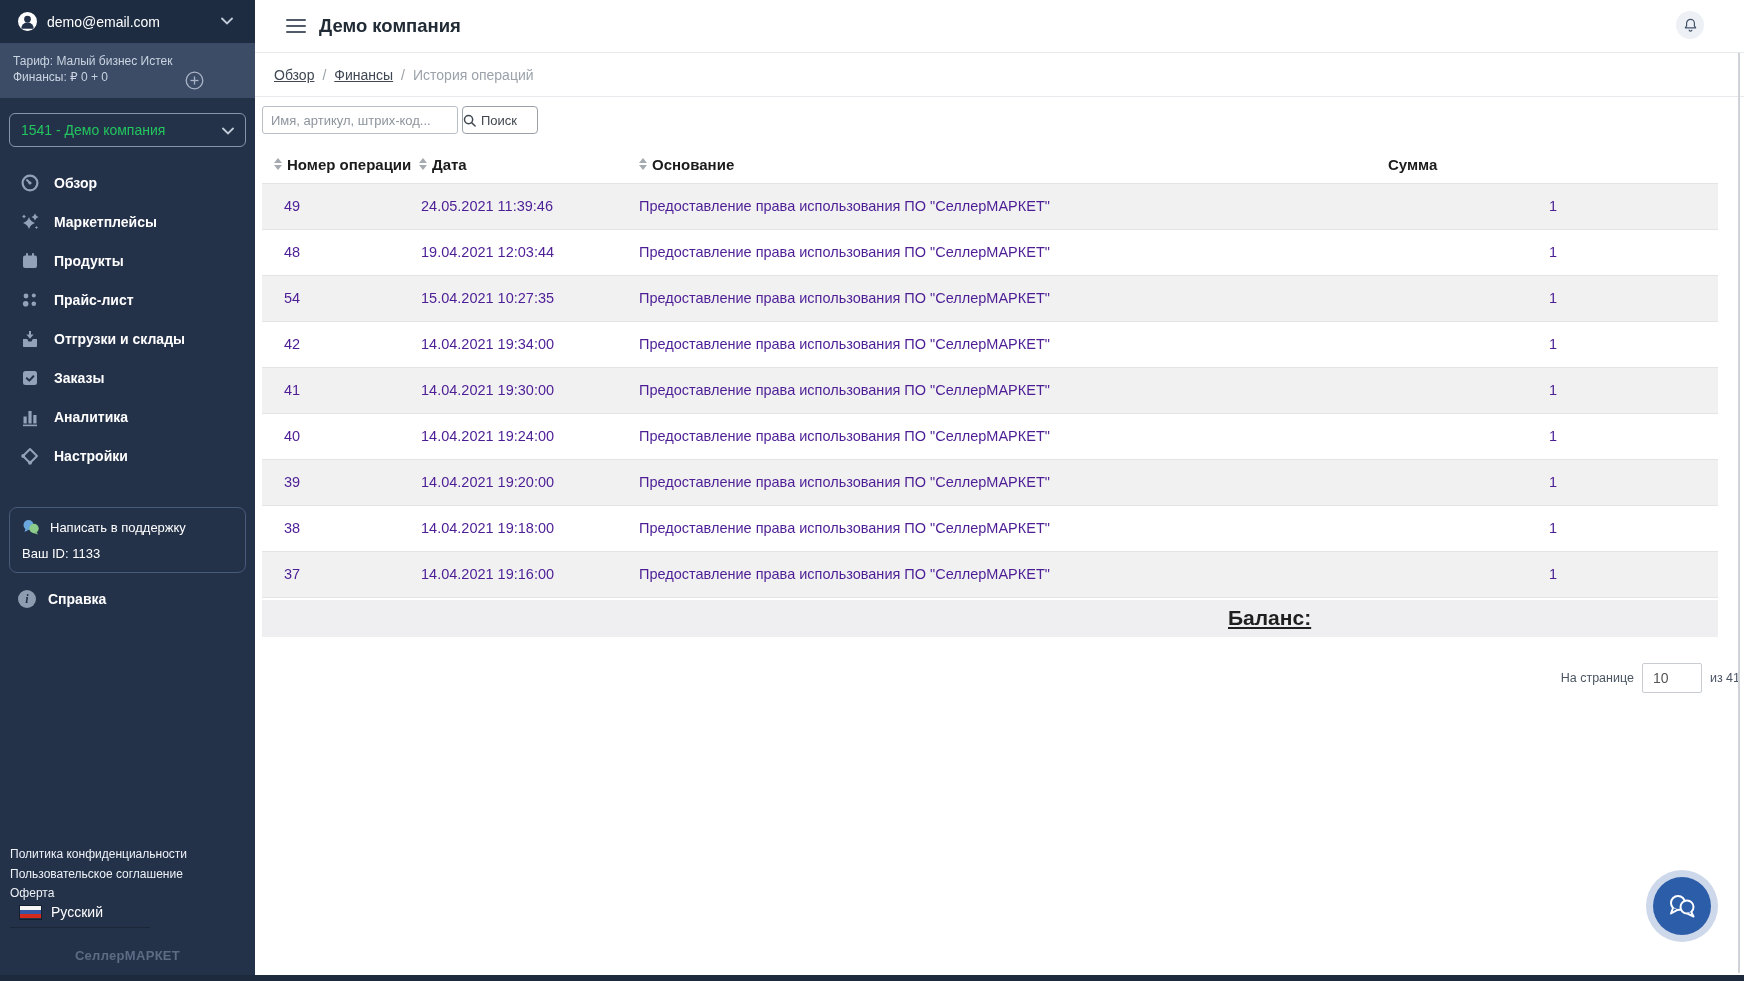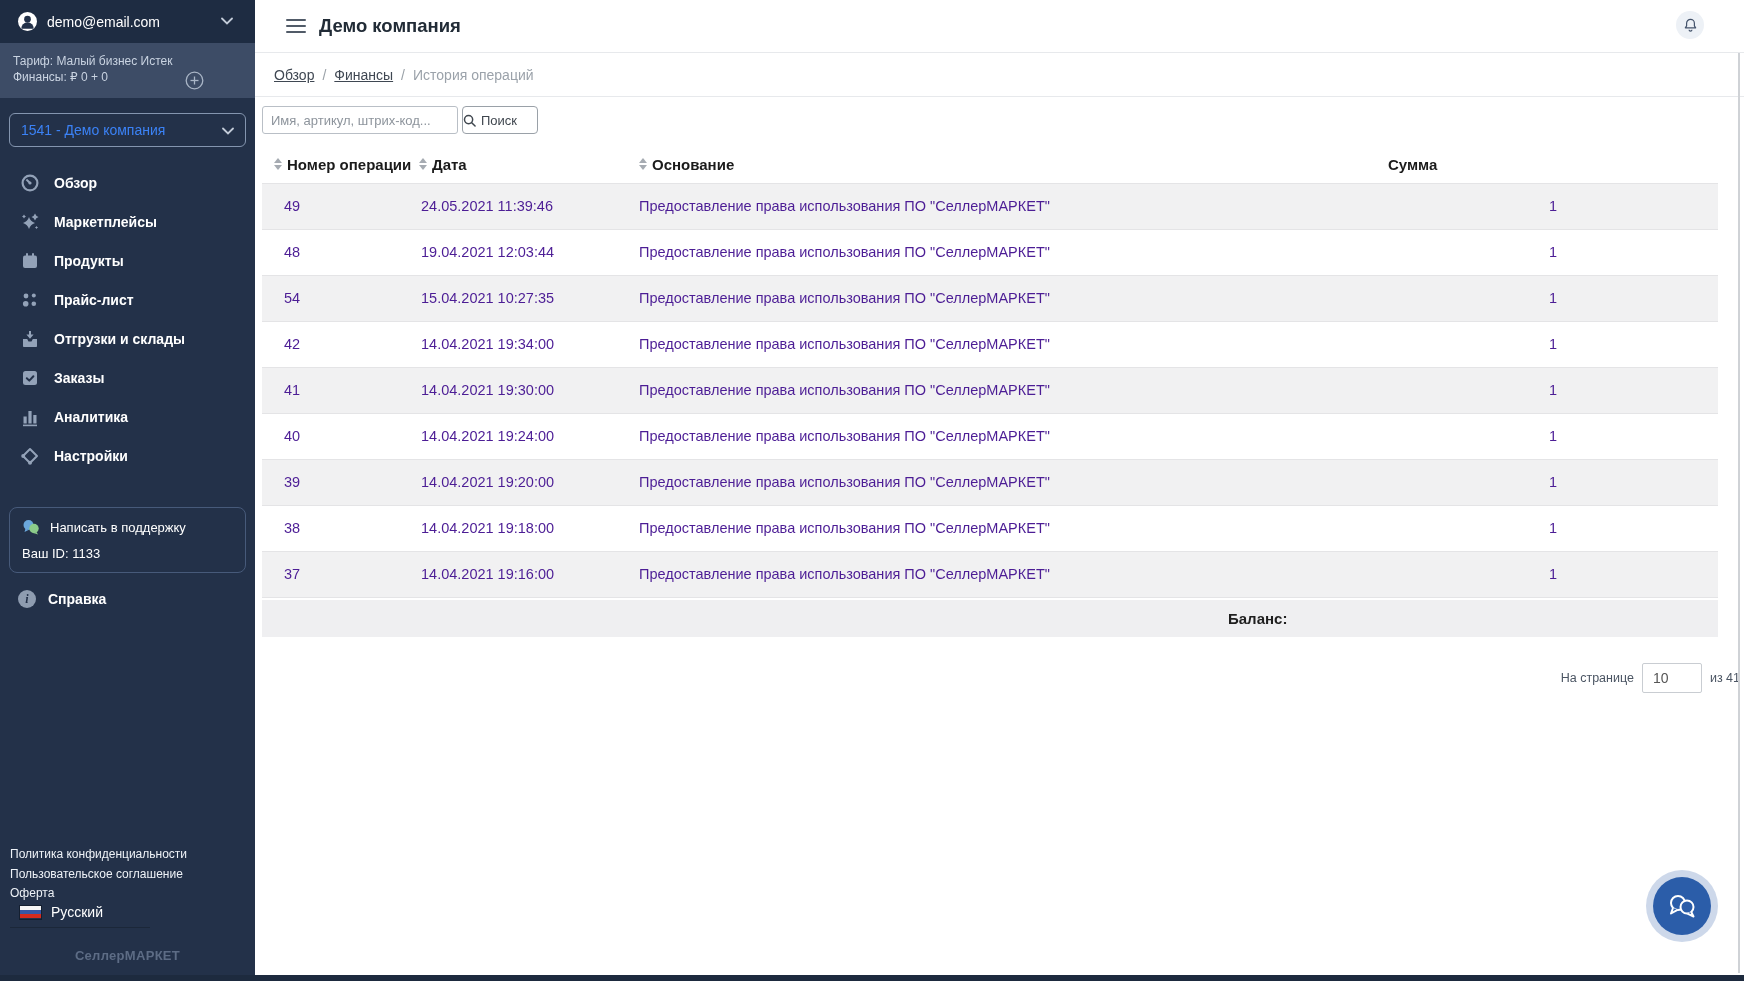--- a/index.html
+++ b/index.html
@@ -11,21 +11,21 @@
   .account-row { position:absolute; left:0; top:0; width:100%; height:43px; background:#1e2c42; display:flex; align-items:center; cursor:pointer; }
   .avatar { width:19px; height:19px; border-radius:50%; background:#fff; margin-left:18px; display:flex; align-items:center; justify-content:center; overflow:hidden; }
   .account-email { margin-left:10px; font-size:14px; font-weight:500; color:#fff; }
   .account-chevron { position:absolute; right:22px; top:17px; }
 
   .tariff { position:absolute; left:0; top:43px; width:100%; height:55px; background:#3d4c66; padding:10px 0 0 13px; }
   .tariff div { font-size:12px; color:#c9d3e1; line-height:16px; }
   .tariff .plus-btn { position:absolute; left:185px; top:28px; width:19px; height:19px; cursor:pointer; }
 
   .company-select { position:absolute; left:9px; top:113px; width:237px; height:34px; border:1px solid #8495af; border-radius:6px; display:flex; align-items:center; cursor:pointer; }
-  .company-select span { margin-left:11px; font-size:14px; color:#3b82f6; }
+  .company-select span { margin-left:11px; font-size:14px; color:#22c55e; }
   .company-select .sel-chevron { position:absolute; right:11px; top:13px; }
 
   .nav { position:absolute; left:0; top:163px; width:100%; }
   .nav-item { height:39px; display:flex; align-items:center; padding-left:20px; cursor:pointer; }
   .nav-item .nico { width:20px; height:20px; margin-right:14px; flex:none; }
   .nav-item span.lbl { font-size:14px; font-weight:600; color:#fff; }
 
   .support-box { position:absolute; left:9px; top:507px; width:237px; height:66px; border:1px solid #475a7a; border-radius:8px; padding:11px 12px; cursor:pointer; }
   .support-line { display:flex; align-items:center; }
   .support-line .sico { width:18px; height:16px; margin-right:10px; }
@@ -76,21 +76,21 @@
   .sort .tri-up { border-bottom:5px solid #a6abb2; margin-bottom:2px; }
   .sort .tri-down { border-top:5px solid #a6abb2; }
   table.ops td { height:46px; font-size:14.5px; color:#4c1d95; border-bottom:1px solid #e4e4e6; vertical-align:middle; }
   table.ops tbody tr:nth-child(odd) { background:#f1f1f2; }
   table.ops tbody tr:first-child td { border-top:1px solid #e4e4e6; }
   td.c1 { padding-left:22px; }
   td.c2 { padding-left:2px; }
   td.c4 { text-align:center; color:#3f3f3f; }
 
   .balance-row { margin-top:2px; width:1456px; height:37px; background:#efeff1; display:flex; align-items:center; }
-  .balance-label { padding-left:966px; font-size:15px; font-weight:700; color:#1f1f1f; }
+  .balance-label { padding-left:966px; font-size:21px; font-weight:700; color:#1f1f1f;text-decoration:underline; }
 
   .pagination { margin-top:26px; width:1478px; display:flex; justify-content:flex-end; align-items:center; gap:8px; }
   .pagination .pg-label, .pagination .pg-total { font-size:12.5px; color:#4b5563; }
   .pg-input { width:60px; height:30px; border:1px solid #c9cdd2; border-radius:2px; padding-left:10px; font-size:14px; color:#555; font-family:inherit; }
 
   .scroll-line { position:absolute; left:1738px; top:53px; width:2px; height:920px; background:#cfd2d6; }
   .bottom-strip { position:absolute; left:0; bottom:0; width:1744px; height:6px; background:#1d2a3e; }
 
   .chat-fab { position:absolute; left:1646px; top:870px; width:72px; height:72px; border-radius:50%; background:#cdd8ea; display:flex; align-items:center; justify-content:center; cursor:pointer; z-index:5; }
   .chat-fab-inner { width:58px; height:58px; border-radius:50%; background:#2b5da9; display:flex; align-items:center; justify-content:center; }

